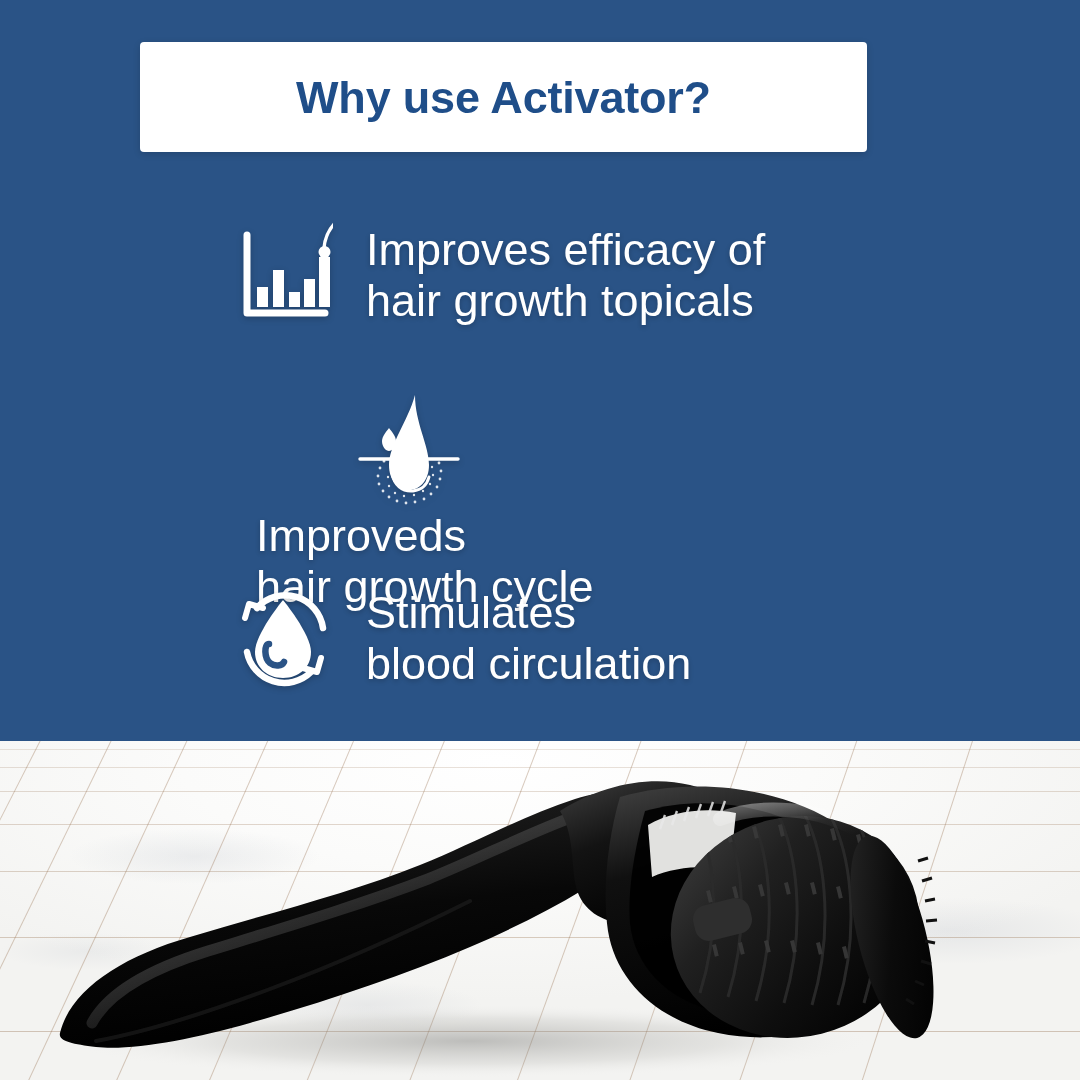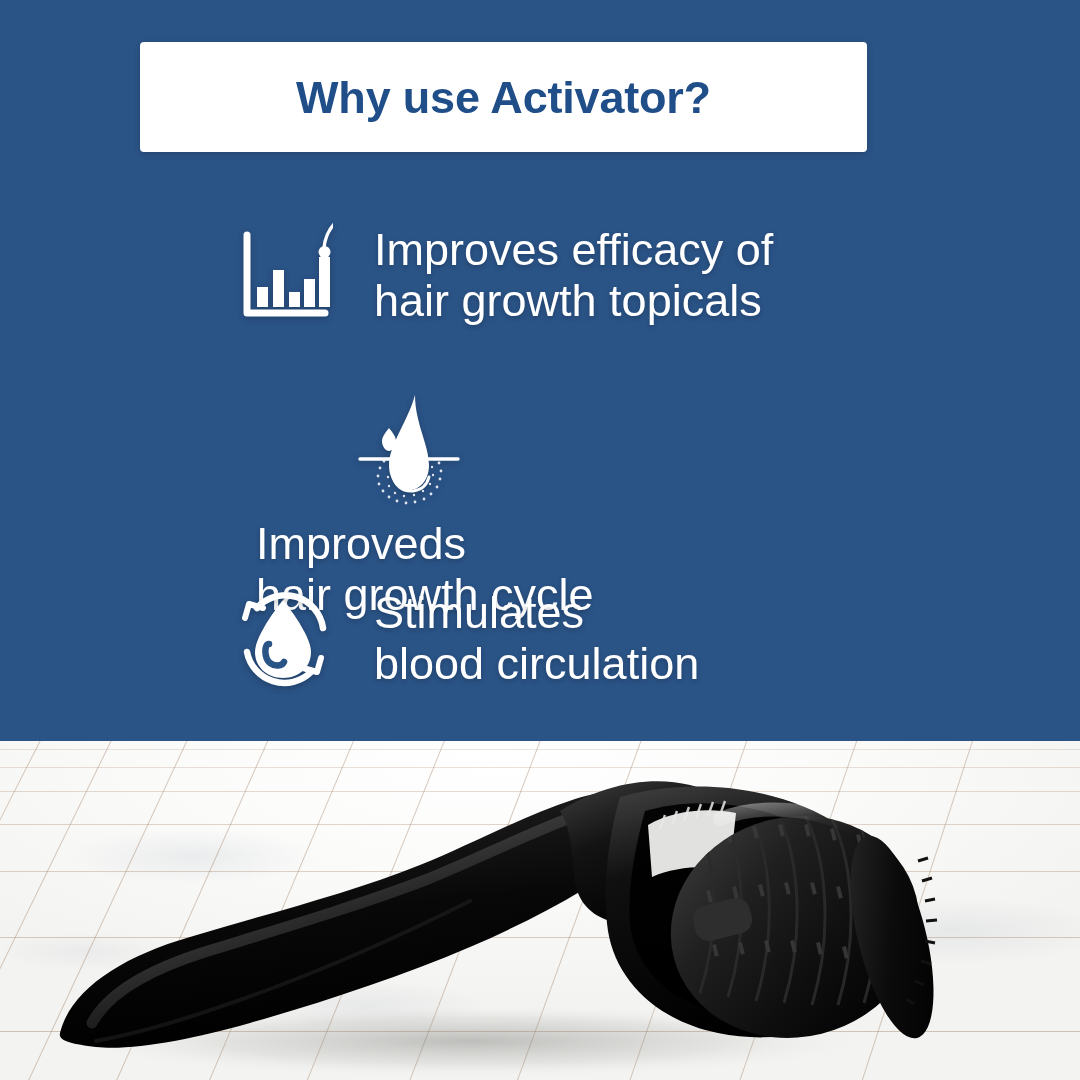--- a/index.html
+++ b/index.html
@@ -47,21 +47,20 @@
     line-height: 1;
     white-space: nowrap;
   }
 
   
   .benefit-row {
     position: absolute;
     display: flex;
     align-items: center;
     left: 228px;
-    gap: 8px;
   }
   .benefit-icon {
     flex: 0 0 auto;
     width: 110px;
     height: 120px;
     display: flex;
     align-items: center;
     justify-content: center;
     filter: drop-shadow(0 2px 3px rgba(0,0,0,0.22));
   }

